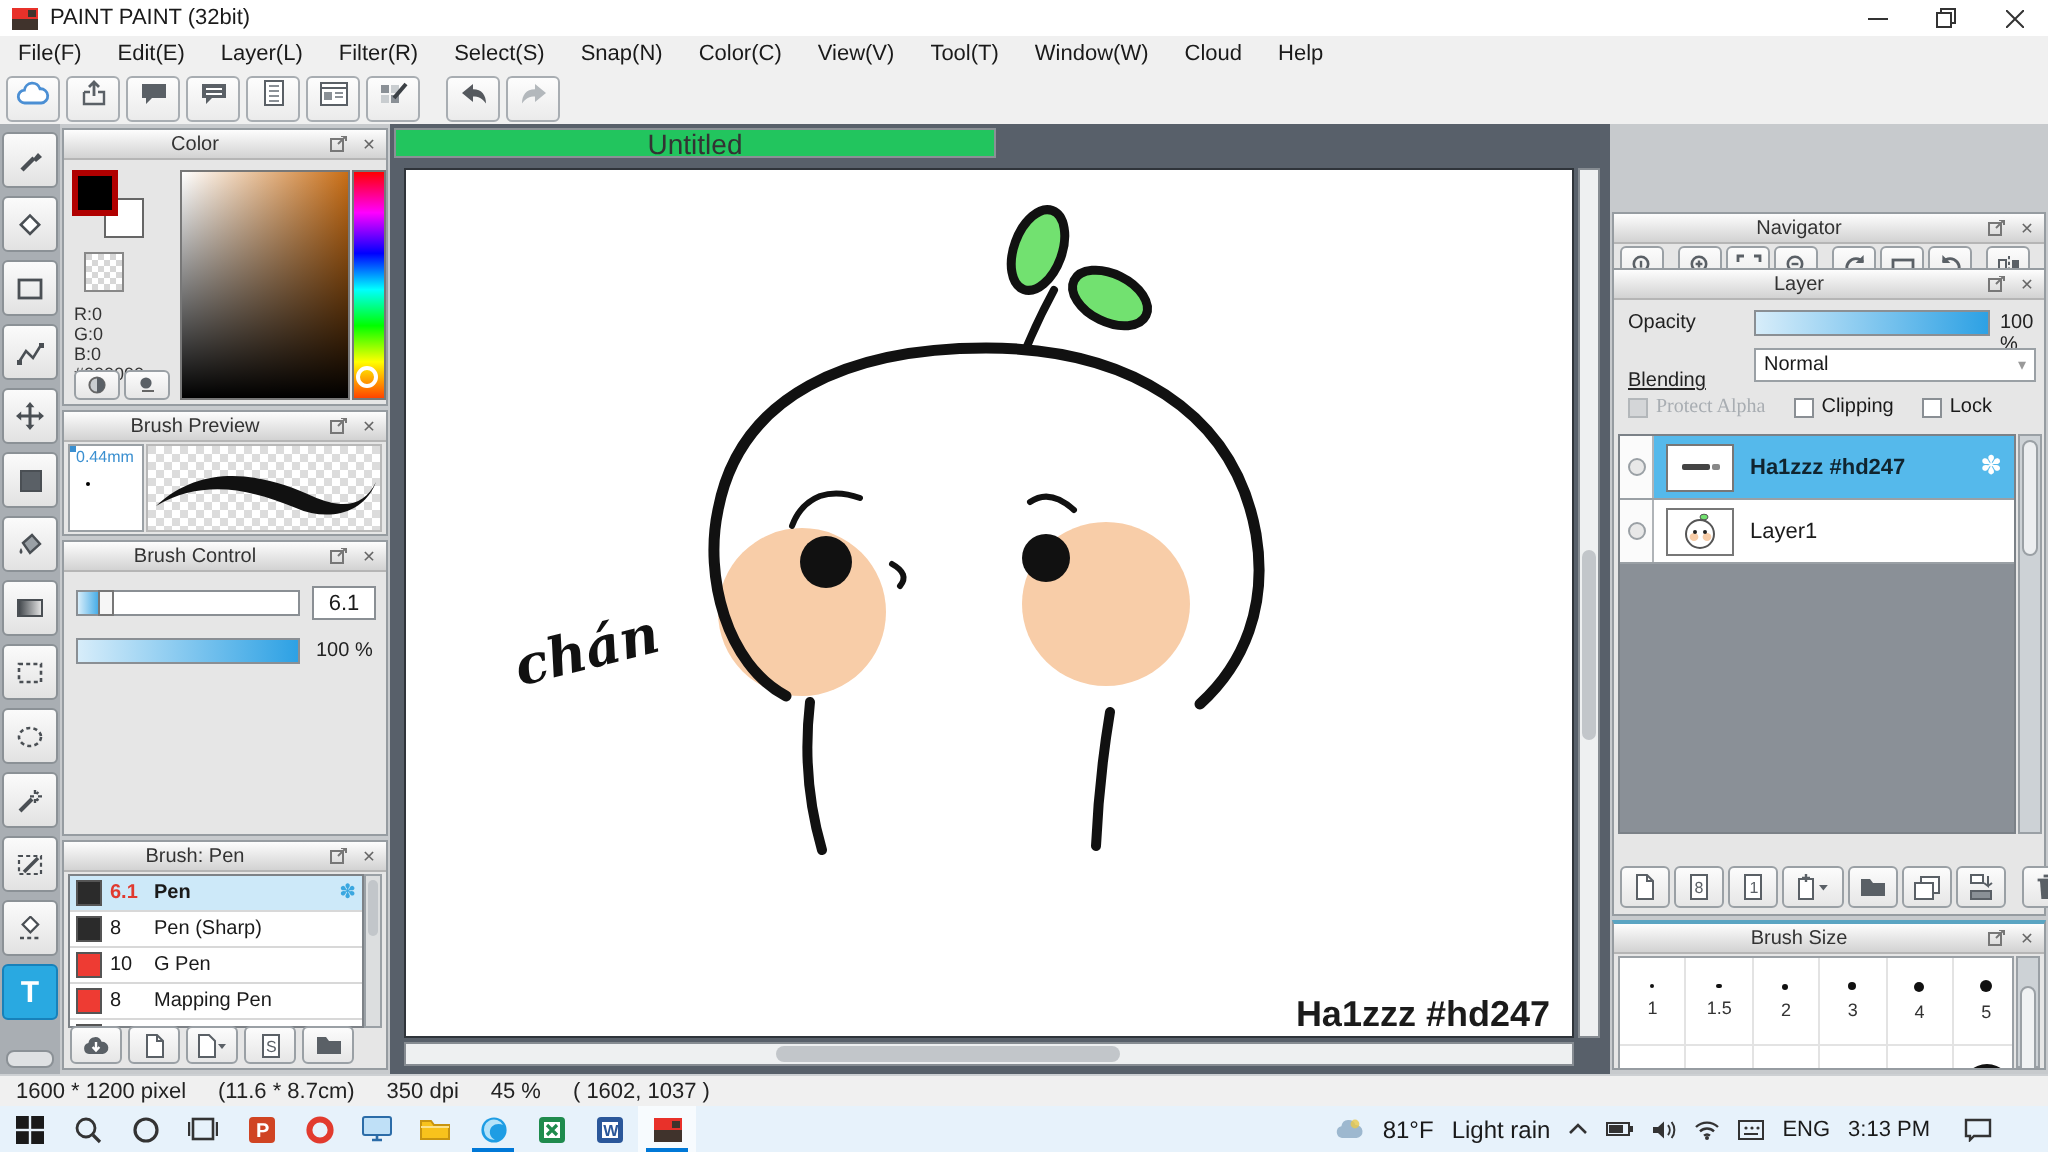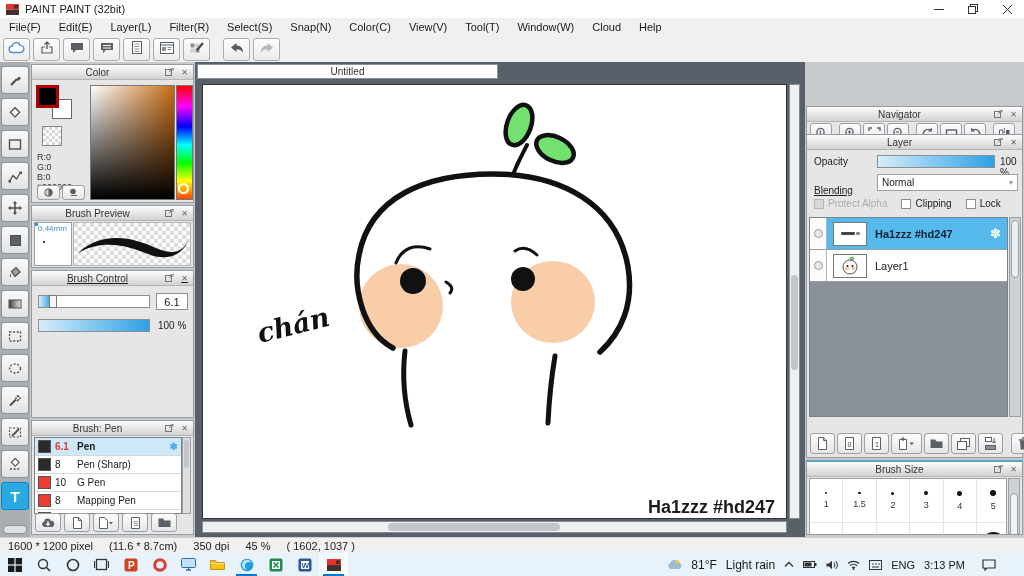--- a/index.html
+++ b/index.html
@@ -56,21 +56,21 @@
 
   
   #p-preview{top:143px;height:63px;}
   .pvleft{position:absolute;left:2px;top:16px;width:38px;height:44px;background:#fff;border:1px solid #9aa0a5;box-sizing:border-box;}
   .pvsize{position:absolute;left:3px;top:1px;font-size:8px;color:#3a8fd0;}
   .pvdot{position:absolute;left:8px;top:18px;width:2px;height:2px;background:#000;border-radius:50%;}
   .pvmark{position:absolute;left:0;top:0;width:3px;height:3px;background:#3a8fd0;}
   .pvright{position:absolute;left:41px;top:16px;right:2px;height:44px;border:1px solid #b8b8b8;box-sizing:border-box;}
 
   
-  #p-control{top:208px;height:148px;text-decoration:underline;}
+  #p-control{top:208px;height:148px;}
   .track{position:absolute;height:13px;border:1px solid #8a8f94;background:#fff;box-sizing:border-box;}
   .tfill{position:absolute;left:0;top:0;bottom:0;background:linear-gradient(to right,#d7edfa,#2da1e4);}
   .thandle{position:absolute;top:-1px;width:8px;height:13px;background:#f6f6f6;border:1px solid #777;box-sizing:border-box;}
   .valbox{position:absolute;width:32px;height:17px;background:#fff;border:1px solid #8a8f94;font-size:11px;display:flex;align-items:center;justify-content:center;box-sizing:border-box;}
   .pctlabel{position:absolute;font-size:10px;color:#222;}
 
   
   #p-brushes{top:358px;height:115px;}
   .blist{position:absolute;left:2px;top:16px;width:148px;height:77px;background:#fff;border:1px solid #7d8287;box-sizing:border-box;overflow:hidden;}
   .brow{height:17px;display:flex;align-items:center;border-bottom:1px solid #d8d8d8;font-size:10px;}
@@ -80,22 +80,22 @@
   .bname{flex:1;}
   .brow.sel .bname{font-weight:bold;}
   .bgear{color:#3aa7e0;font-size:10px;margin-right:3px;}
   .bscroll{position:absolute;right:2px;top:16px;width:9px;height:77px;background:#dcdedf;border:1px solid #9aa0a5;box-sizing:border-box;}
   .bthumb{position:absolute;left:1px;right:1px;top:2px;height:28px;background:#c2c6ca;border-radius:3px;}
   .bbtns{position:absolute;left:3px;bottom:2px;display:flex;gap:3px;}
   .sbtn{width:24px;height:17px;border:1px solid #9aa0a5;border-radius:3px;background:linear-gradient(#fcfcfc,#e6e6e6);display:flex;align-items:center;justify-content:center;}
 
   
   .canvasarea{position:absolute;left:195px;width:610px;top:0;bottom:0;background:#58606a;}
-  .tab{position:absolute;left:2px;top:2px;width:301px;height:15px;background:#ffffff;border:1px solid #8b9196;box-sizing:border-box;
-       display:flex;align-items:center;justify-content:center;font-size:10px;color:#333;}
+  .tab{position:absolute;left:2px;top:2px;width:301px;height:15px;background:#22c55e;border:1px solid #8b9196;box-sizing:border-box;
+       display:flex;align-items:center;justify-content:center;font-size:14px;color:#333;}
   .canvas{position:absolute;left:7px;top:22px;width:585px;height:435px;background:#fff;border:1px solid #2f343a;box-sizing:border-box;}
   .vscroll{position:absolute;left:594px;top:22px;width:11px;height:435px;background:#eef0f1;border:1px solid #868c92;box-sizing:border-box;}
   .vthumb{position:absolute;left:1px;right:1px;top:190px;height:95px;background:#c2c6ca;border-radius:4px;}
   .hscroll{position:absolute;left:7px;top:459px;width:585px;height:12px;background:#eef0f1;border:1px solid #868c92;box-sizing:border-box;}
   .hthumb{position:absolute;top:1px;bottom:1px;left:185px;width:172px;background:#c2c6ca;border-radius:4px;}
 
   
   #p-nav{top:2px;height:68px;margin-top:42px;}
   .navbtns{position:absolute;left:3px;top:16px;display:flex;align-items:center;gap:2px;}
   .nbtn{width:20px;height:19px;border:1px solid #9aa0a5;border-radius:3px;background:linear-gradient(#fcfcfc,#e6e6e6);display:flex;align-items:center;justify-content:center;}
@@ -103,21 +103,21 @@
   .navthumbstrip{position:absolute;left:0;right:0;bottom:0;height:27px;background:#878d95;display:flex;align-items:center;justify-content:center;}
   .navthumb{width:32px;height:24px;border:2px solid #e03328;background:#fff;box-sizing:border-box;display:flex;}
 
   
   #p-layer{top:72px;height:324px;}
   .lrow-label{position:absolute;font-size:10px;color:#222;}
   .lselect{position:absolute;left:70px;top:39px;width:141px;height:17px;background:#fff;border:1px solid #9aa0a5;box-sizing:border-box;display:flex;align-items:center;font-size:10px;padding-left:4px;}
   .lselect .arrow{margin-left:auto;margin-right:4px;color:#999;font-size:8px;}
   .chk{display:inline-flex;align-items:center;font-size:10px;gap:4px;}
   .chkbox{width:10px;height:10px;border:1px solid #8a8f94;background:#fff;box-sizing:border-box;}
-  .chk.disabled{color:#a8adb2;}
+  .chk.disabled{color:#a8adb2;font-family:Liberation Serif, serif;}
   .chk.disabled .chkbox{background:#d4d6d8;border-color:#b3b7ba;}
   .layerlist{position:absolute;left:2px;right:14px;top:82px;height:200px;background:#8a9097;border:1px solid #7b8187;box-sizing:border-box;}
   .lyr{height:31px;background:#fff;border-bottom:1px solid #9aa0a5;display:flex;align-items:center;position:relative;}
   .lyr .eyecell{width:16px;height:100%;border-right:1px solid #b0b4b8;display:flex;align-items:center;justify-content:center;flex:none;background:#fbfbfb;}
   .eyedot{width:7px;height:7px;border:1.5px solid #9aa0a5;border-radius:50%;background:#e8e8e8;}
   .lyr.sel .body{background:#55b9eb;}
   .lyr .body{flex:1;height:100%;display:flex;align-items:center;}
   .lthumb{width:34px;height:24px;border:1px solid #777;margin-left:6px;box-sizing:border-box;background:#fff;flex:none;}
   .lname{margin-left:8px;font-size:11px;}
   .lyr.sel .lname{font-weight:bold;color:#10242f;}

